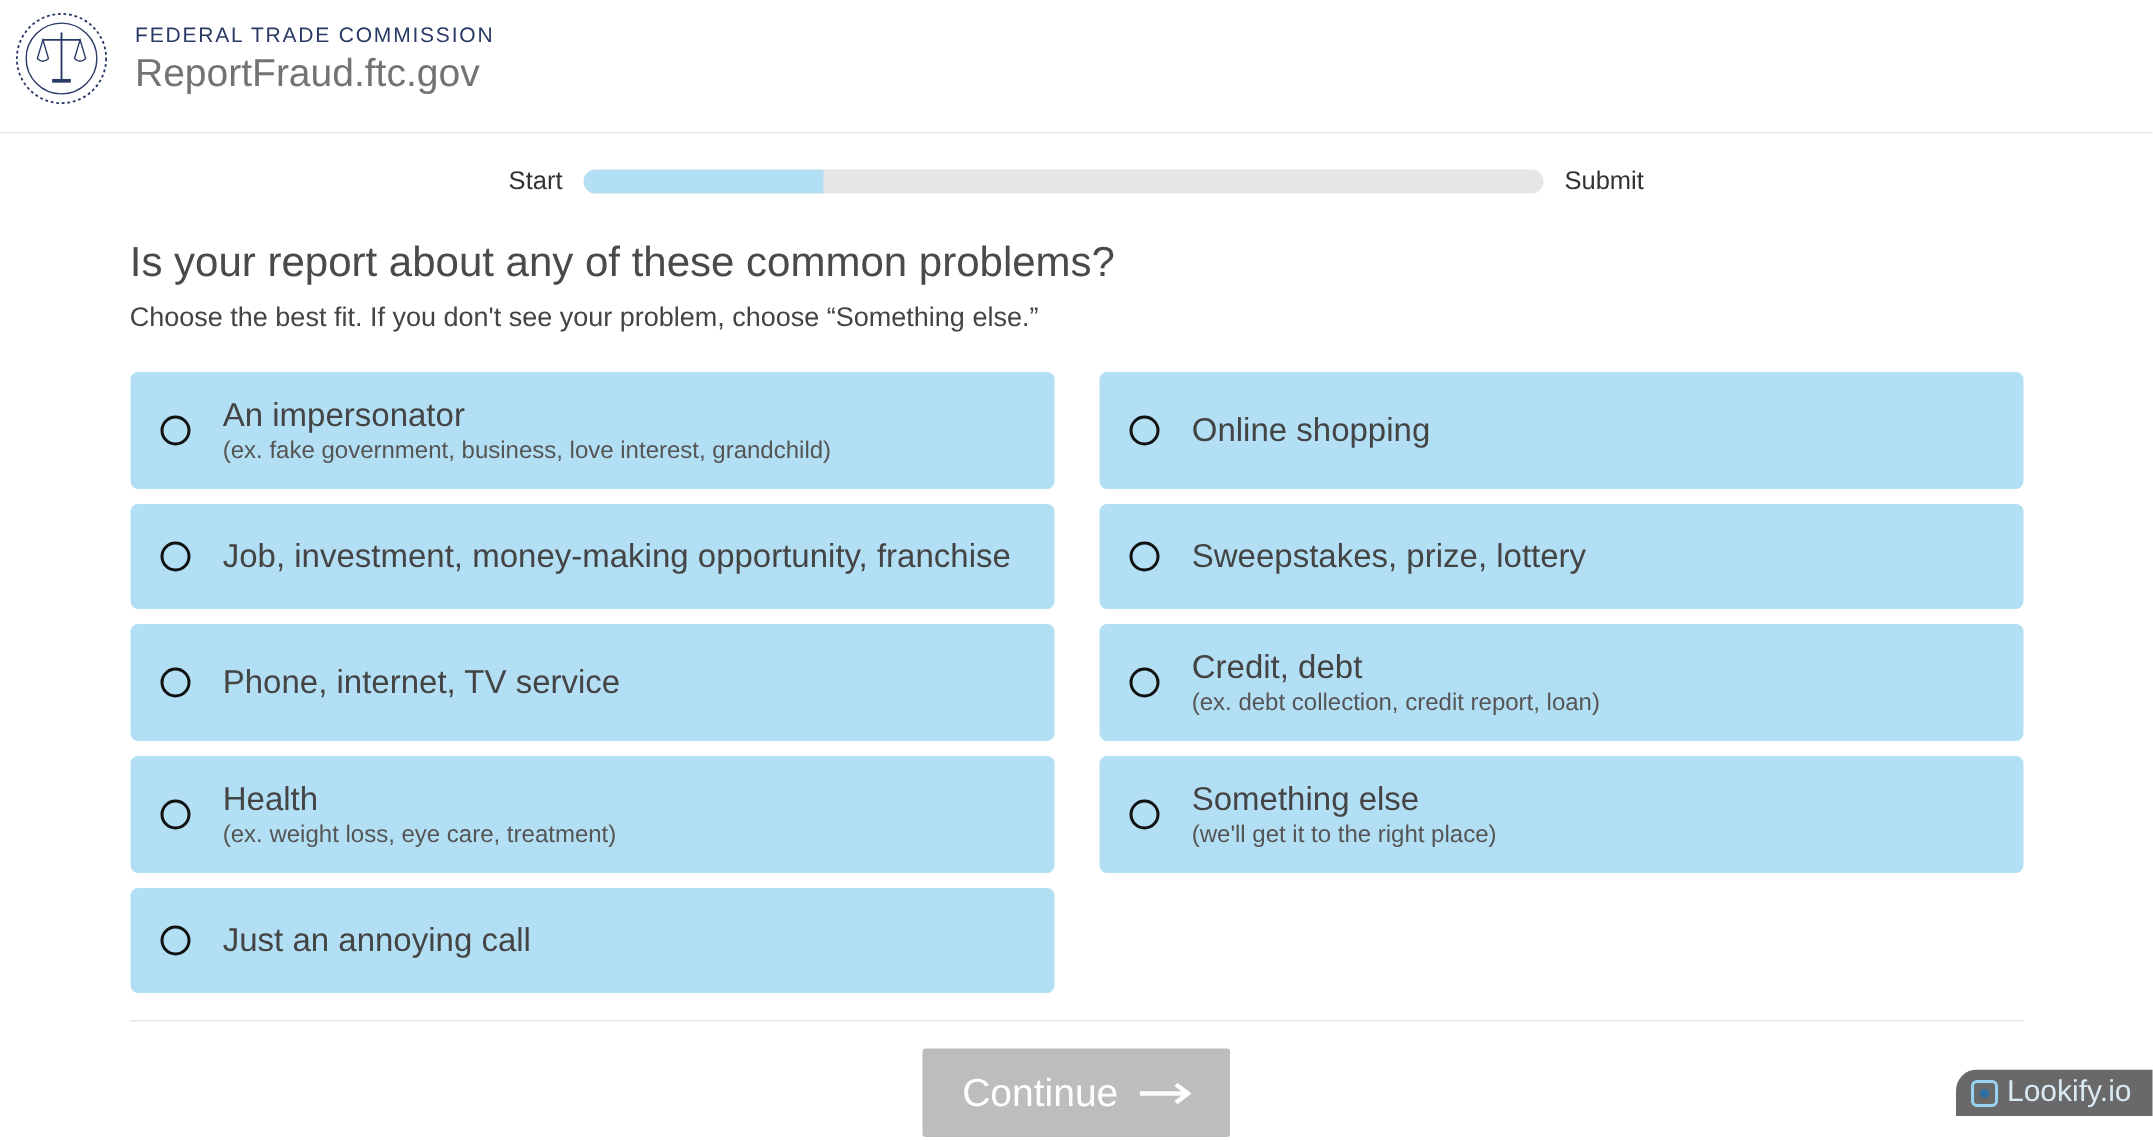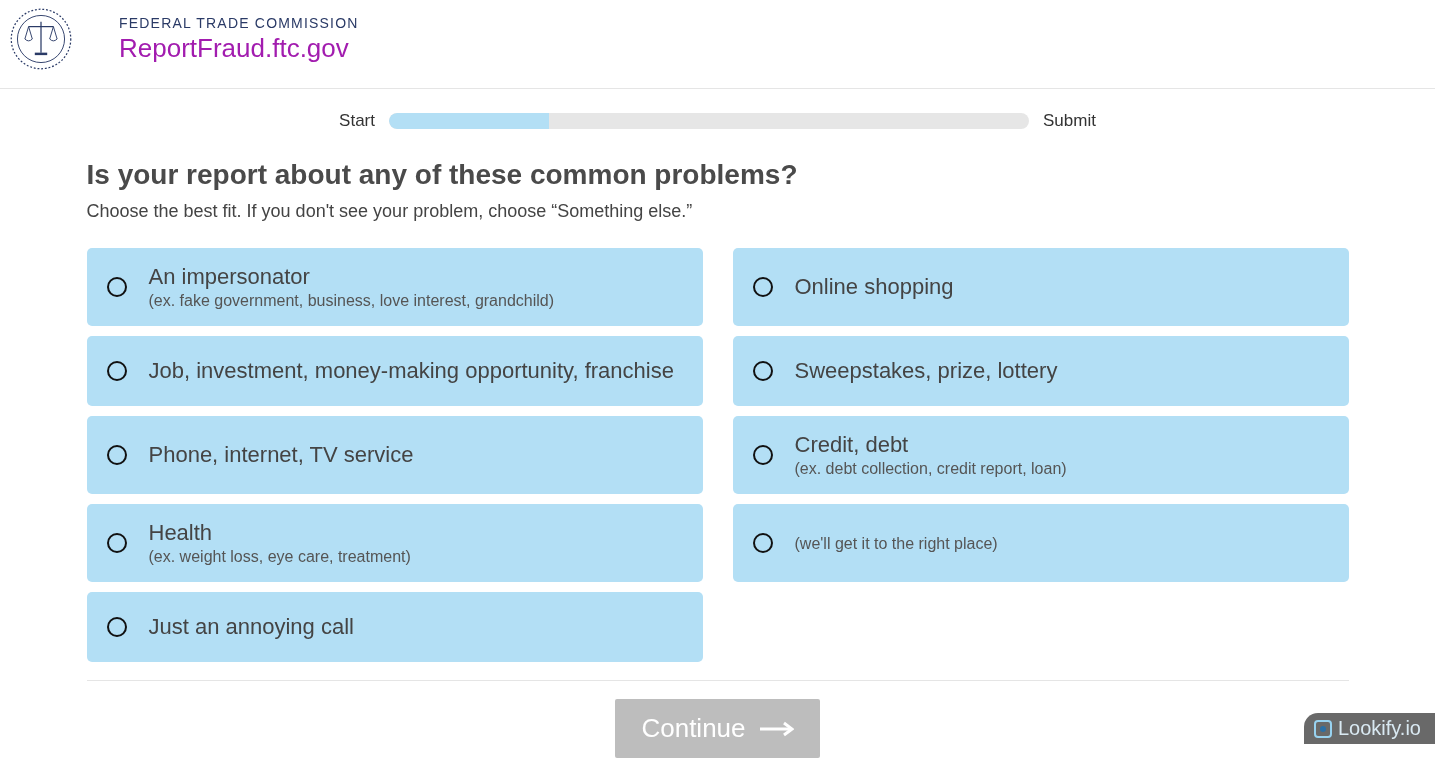--- a/index.html
+++ b/index.html
@@ -17,31 +17,31 @@
     align-items: center;
     gap: 18px;
     padding: 8px 10px 18px 10px;
     border-bottom: 1px solid #e5e5e5;
   }
   .seal {
     width: 62px;
     height: 62px;
     flex: 0 0 auto;
   }
-  .header-text { display: flex; flex-direction: column; margin-left: 29px; }
+  .header-text { display: flex; flex-direction: column; }
   .agency {
     font-size: 14px;
     font-weight: 500;
     color: #2a3a66;
     letter-spacing: 1.2px;
   }
   .site-name {
     font-size: 26px;
     font-weight: 500;
-    color: #a21caf;
+    color: #737373;
     margin-top: 2px;
   }
 
   
   .progress-wrap {
     display: flex;
     align-items: center;
     justify-content: center;
     gap: 14px;
     margin: 22px 0 12px 0;
@@ -65,21 +65,21 @@
   }
 
   
   .content {
     max-width: 1290px;
     margin: 0 auto;
     padding: 0 14px 40px 14px;
   }
   .question {
     font-size: 28px;
-    font-weight: 700;
+    font-weight: 400;
     color: #4a4a4a;
     margin: 28px 0 10px 0;
   }
   .instruction {
     font-size: 18px;
     color: #444;
     margin: 0 0 26px 0;
   }
 
   
@@ -275,20 +275,21 @@
       <span class="radio-ring"></span>
       <span class="opt-text">
         <span class="opt-label">Credit, debt</span>
         <span class="opt-sub">(ex. debt collection, credit report, loan)</span>
       </span>
     </label>
 
     <label class="option">
       <span class="radio-ring"></span>
       <span class="opt-text">
+        <span class="opt-label">Something else</span>
         <span class="opt-sub">(we'll get it to the right place)</span>
       </span>
     </label>
 
   </div>
 
   <hr class="divider">
 
   <div class="continue-row">
     <button class="continue-btn" disabled="">

